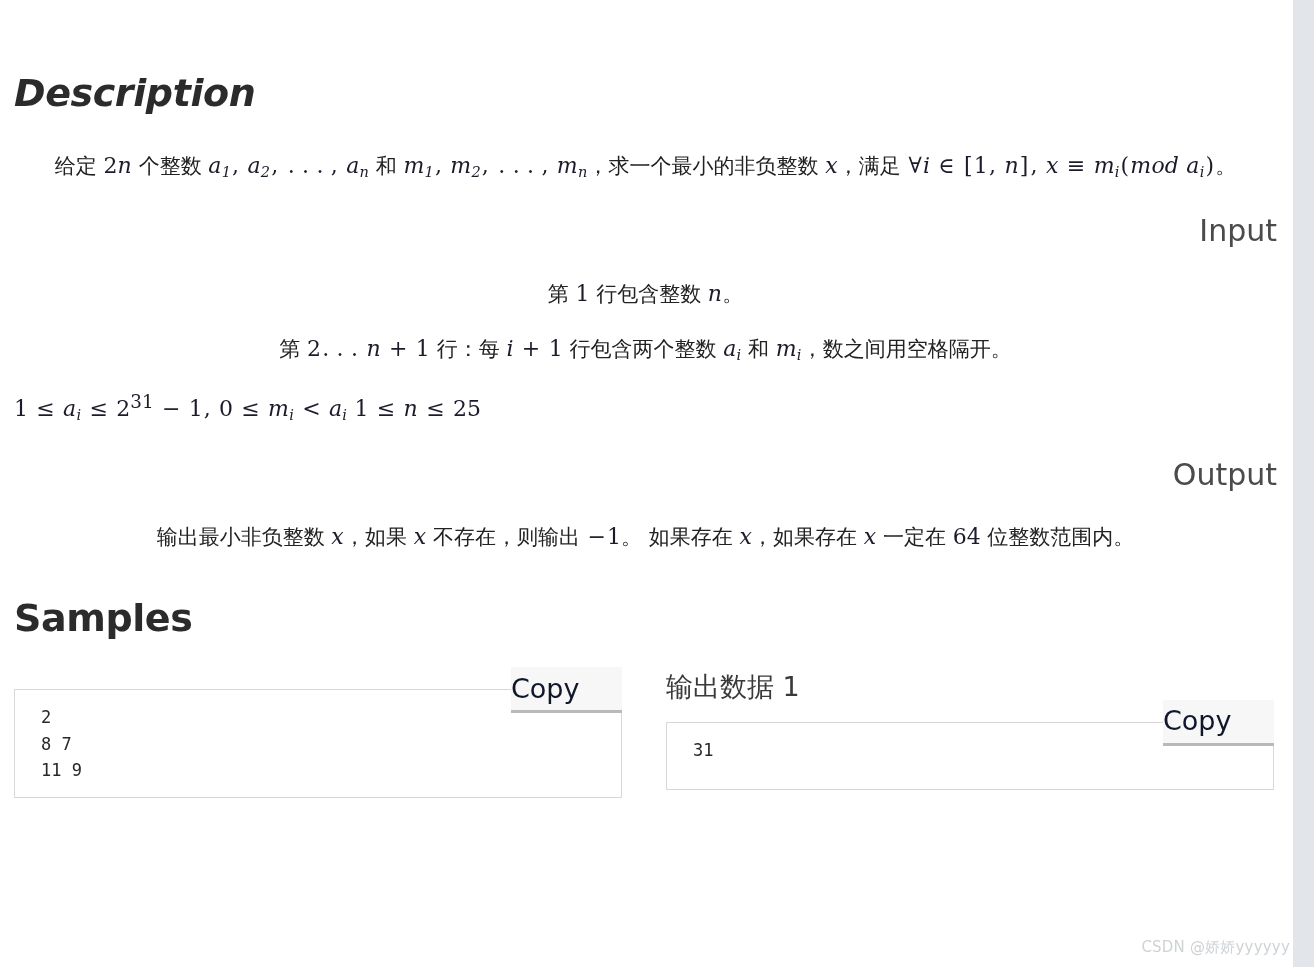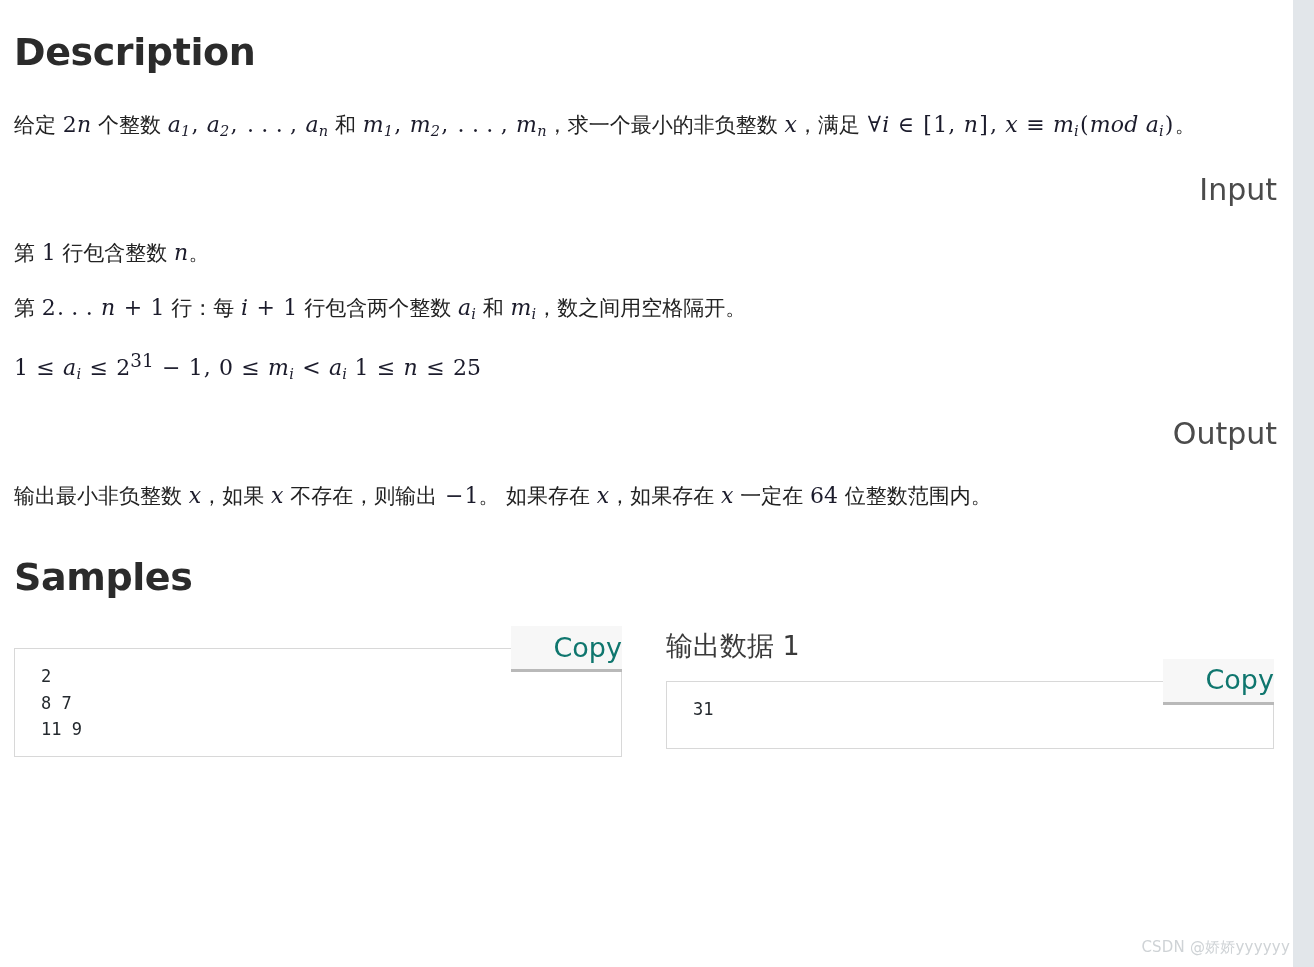--- a/index.html
+++ b/index.html
@@ -36,21 +36,21 @@
   h1.section-title {
     font-size: 38px;
     font-weight: 700;
     letter-spacing: -0.4px;
     color: #2b2b2b;
     margin: 0;
     padding: 0;
     line-height: 1.1;
     font-family: "DejaVu Sans", "Liberation Sans", sans-serif;
   }
-  #title-description { padding-top: 32px; }
+  #title-description { padding-top: 73px; font-style: italic; }
   #title-samples { padding-top: 0; }
 
   h2.sub-title {
     font-size: 30px;
     font-weight: 400;
     color: #4b4b4b;
     margin: 0;
     line-height: 1.15;
     font-family: "DejaVu Sans", "Liberation Sans", sans-serif;
     text-align: right;
@@ -64,20 +64,21 @@
     line-height: 1.2;
     font-family: "DejaVu Sans", "Liberation Sans", sans-serif;
   }
 
   p.body-text {
     font-size: 21px;
     line-height: 1.5;
     color: #222222;
     margin: 0;
     font-family: "DejaVu Sans", "Liberation Sans", sans-serif;
+    text-align: center;
   }
 
   
   .mth {
     font-family: "DejaVu Serif", "Liberation Serif", serif;
     font-style: italic;
     color: #1b1b2b;
     font-size: 22px;
     letter-spacing: 0.2px;
   }
@@ -136,25 +137,25 @@
   .code-box.short { min-height: 68px; }
   .copy-btn {
     position: absolute;
     top: -22px;
     right: 0;
     width: 111px;
     height: 46px;
     background: #f7f7f7;
     border: none;
     border-bottom: 3px solid #b9b9b9;
-    color: #0f766e;
+    color: #0f172a;
     font-size: 27px;
     font-family: "DejaVu Sans", "Liberation Sans", sans-serif;
     line-height: 40px;
-    text-align: right;
+    text-align: left;
     padding: 0;
     cursor: pointer;
   }
 
   .watermark {
     position: absolute;
     right: 24px;
     bottom: 10px;
     font-size: 15px;
     color: #cfd3d6;

